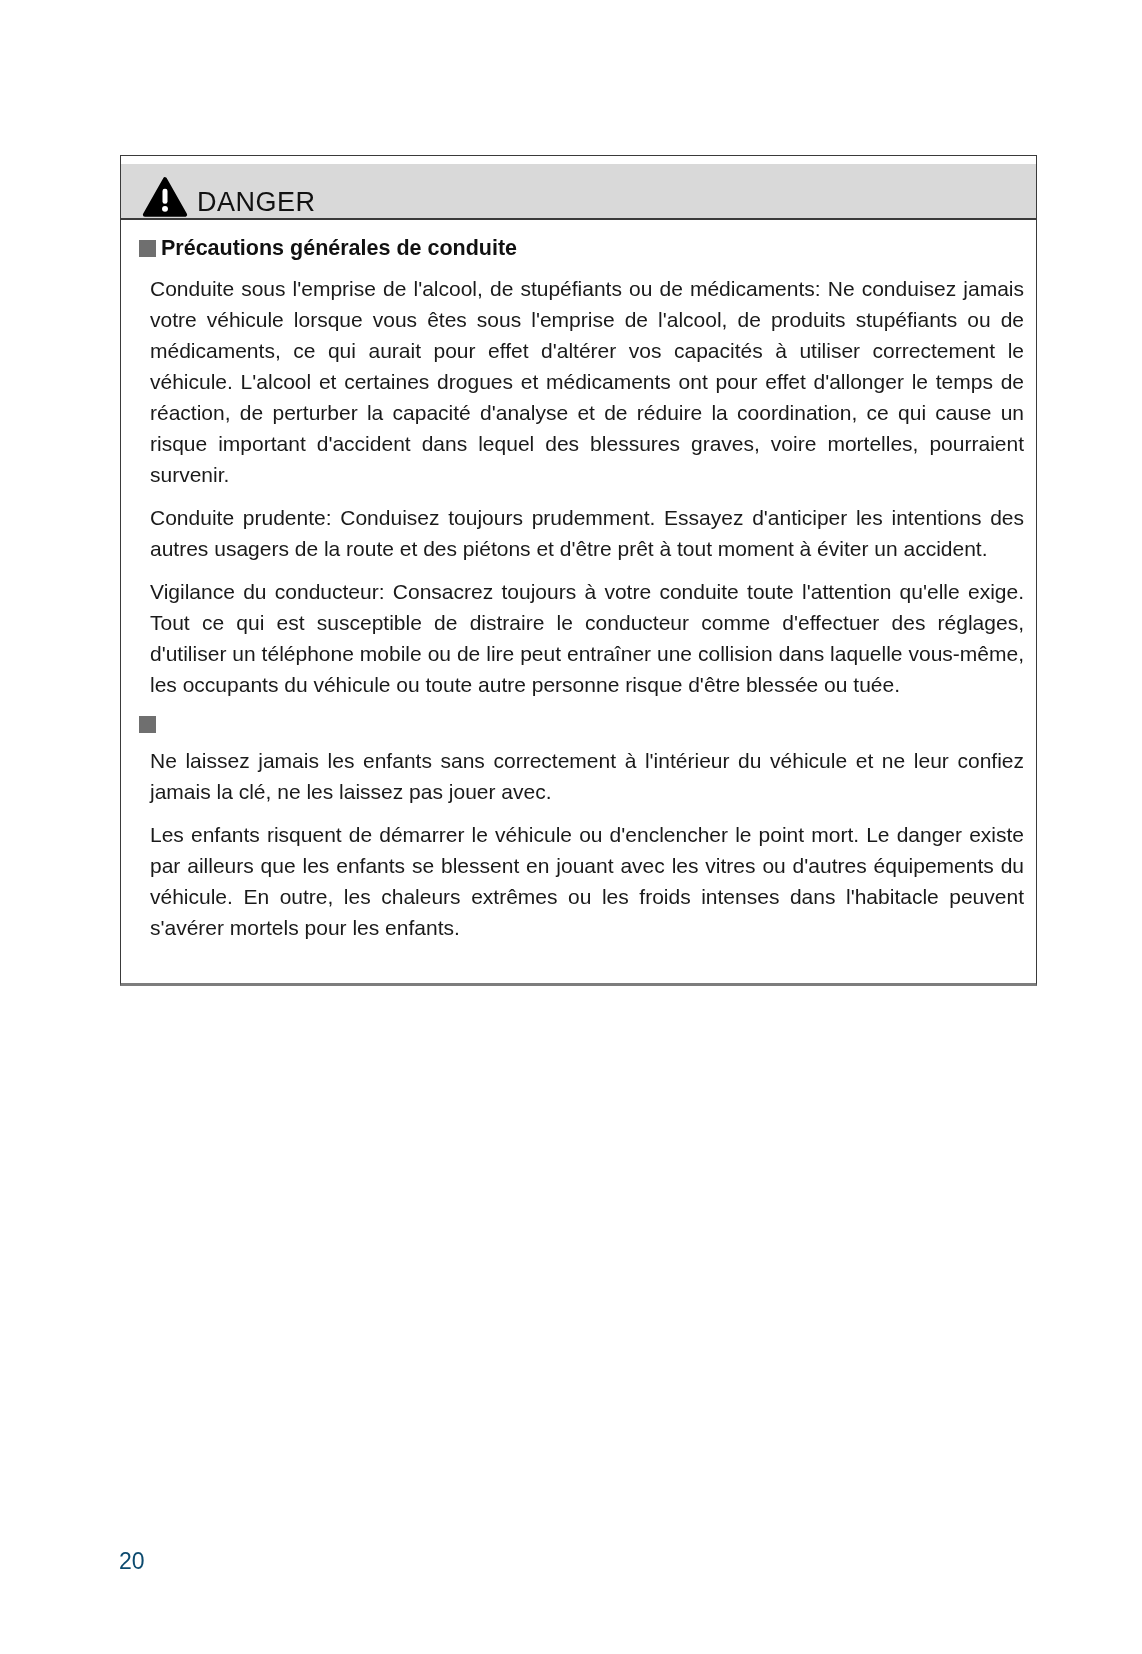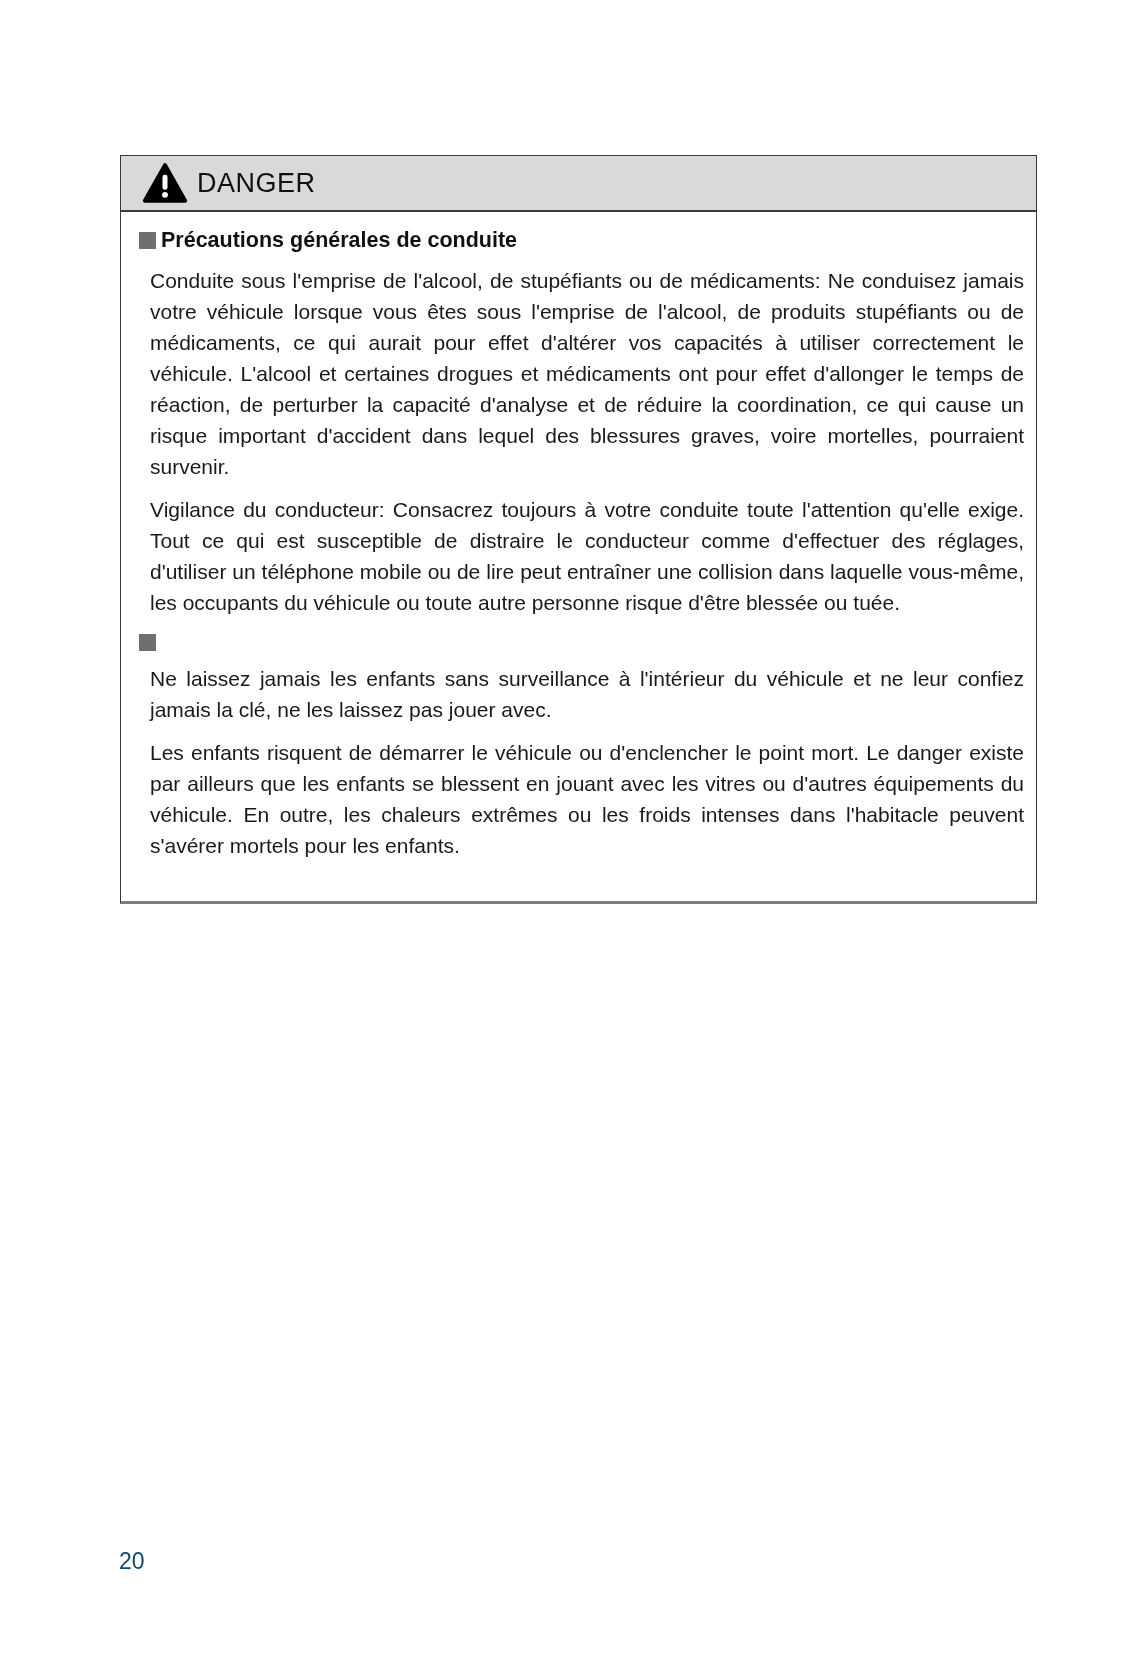--- a/index.html
+++ b/index.html
@@ -24,22 +24,23 @@
     box-sizing: border-box;
     border: 1.5px solid #3a3a3a;
     border-bottom: 3px solid #7d7d7d;
     background: #ffffff;
   }
   .danger-header {
     height: 54px;
     background: #d9d9d9;
     border-bottom: 2px solid #3a3a3a;
     display: flex;
-    align-items: center;
+    align-items: flex-end;
     padding-left: 21px;
+    margin-top: 8px;
   }
   .warning-icon {
     width: 46px;
     height: 42px;
     display: block;
     margin-right: 9px;
     flex: 0 0 auto;
   }
   .danger-label {
     font-size: 27px;
@@ -102,28 +103,29 @@
     </div>
 
     <div class="box-body">
 
       <div class="section">
         <div class="section-heading">
           <span class="bullet-square"></span>
           <span>Précautions générales de conduite</span>
         </div>
         <p class="para">Conduite sous l'emprise de l'alcool, de stupéfiants ou de médicaments: Ne conduisez jamais votre véhicule lorsque vous êtes sous l'emprise de l'alcool, de produits stupéfiants ou de médicaments, ce qui aurait pour effet d'altérer vos capacités à utiliser correctement le véhicule. L'alcool et certaines drogues et médicaments ont pour effet d'allonger le temps de réaction, de perturber la capacité d'analyse et de réduire la coordination, ce qui cause un risque important d'accident dans lequel des blessures graves, voire mortelles, pourraient survenir.</p>
+        <p class="para">Conduite prudente: Conduisez toujours prudemment. Essayez d'anticiper les intentions des autres usagers de la route et des piétons et d'être prêt à tout moment à éviter un accident.</p>
         <p class="para">Vigilance du conducteur: Consacrez toujours à votre conduite toute l'attention qu'elle exige. Tout ce qui est susceptible de distraire le conducteur comme d'effectuer des réglages, d'utiliser un téléphone mobile ou de lire peut entraîner une collision dans laquelle vous-même, les occupants du véhicule ou toute autre personne risque d'être blessée ou tuée.</p>
       </div>
 
       <div class="section">
         <div class="section-heading">
           <span class="bullet-square"></span>
         </div>
-        <p class="para">Ne laissez jamais les enfants sans surveillance à l'intérieur du véhicule et ne leur confiez jamais la clé, ne les laissez pas jouer avec.</p>
+        <p class="para">Ne laissez jamais les enfants sans correctement à l'intérieur du véhicule et ne leur confiez jamais la clé, ne les laissez pas jouer avec.</p>
         <p class="para">Les enfants risquent de démarrer le véhicule ou d'enclencher le point mort. Le danger existe par ailleurs que les enfants se blessent en jouant avec les vitres ou d'autres équipements du véhicule. En outre, les chaleurs extrêmes ou les froids intenses dans l'habitacle peuvent s'avérer mortels pour les enfants.</p>
       </div>
 
     </div>
   </div>
 
   <div class="page-number">20</div>
 
 </div>
 

